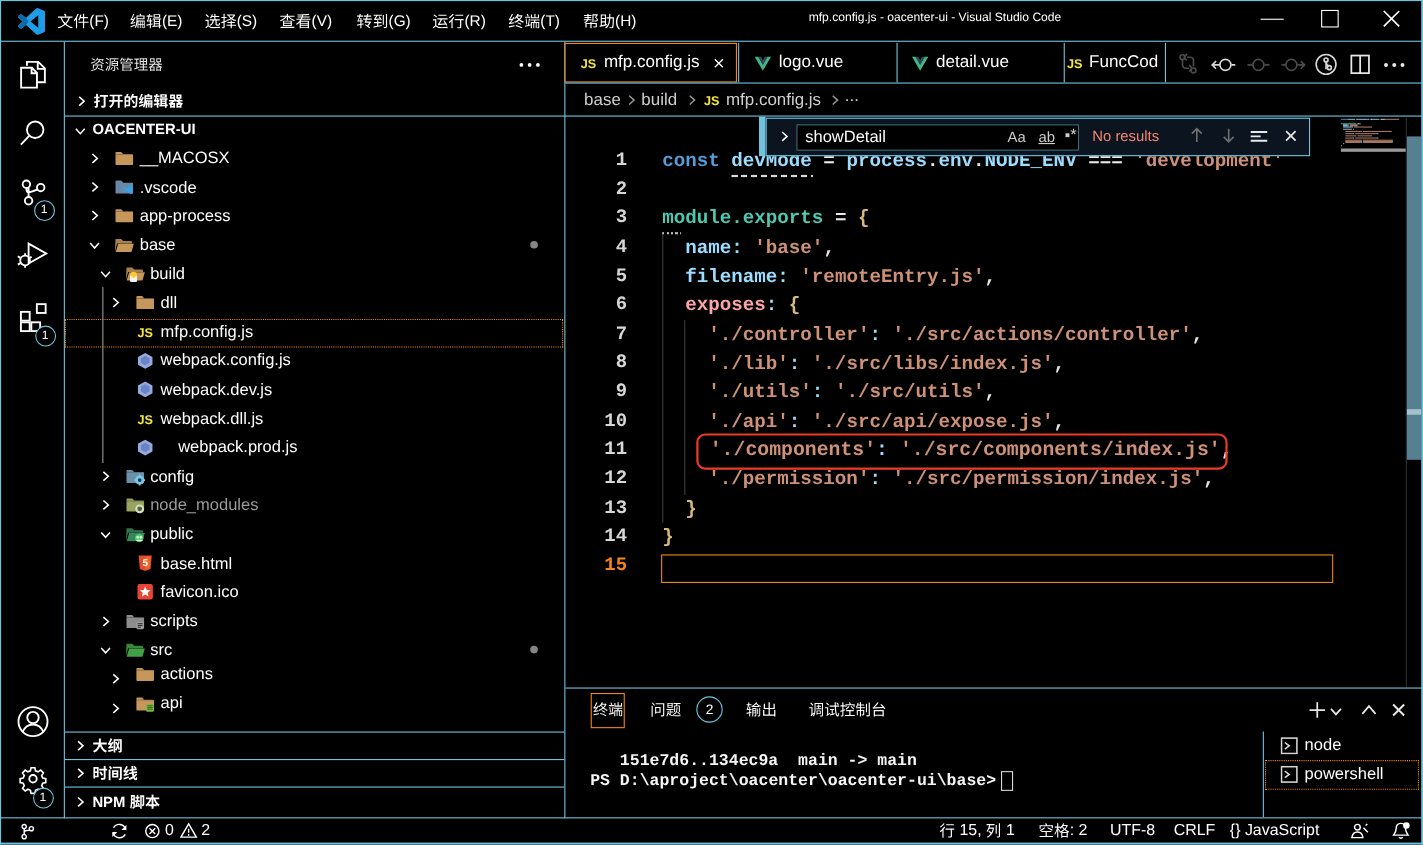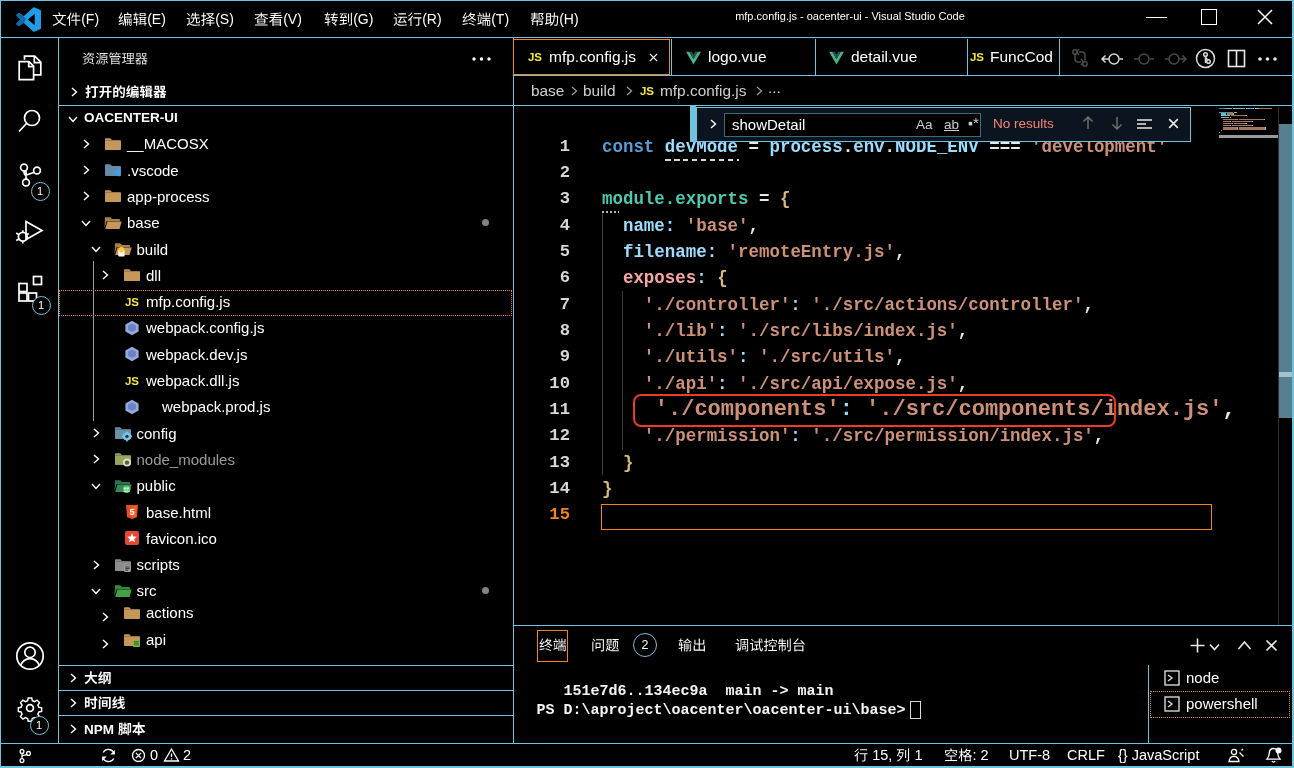--- a/index.html
+++ b/index.html
@@ -460,21 +460,21 @@
 <div class="abs mono" style="left:602px;top:265.2px;height:26px;line-height:26px;font-size:17.45px;font-weight:bold;white-space:pre"><span style="color:#e8e8e8">  </span><span style="color:#fca5a5">exposes</span><span style="color:#9cdcfe">:</span><span style="color:#e8e8e8"> </span><span style="color:#d7ba7d">{</span></div>
 <div class="abs mono" style="left:500px;top:291.6px;width:70px;height:26px;line-height:26px;text-align:right;font-size:17.2px;font-weight:bold;color:#d7d7d7">7</div>
 <div class="abs mono" style="left:602px;top:291.6px;height:26px;line-height:26px;font-size:17.45px;font-weight:bold;white-space:pre"><span style="color:#e8e8e8">    </span><span style="color:#ce9178">'./controller'</span><span style="color:#9cdcfe">:</span><span style="color:#e8e8e8"> </span><span style="color:#ce9178">'./src/actions/controller'</span><span style="color:#e8e8e8">,</span></div>
 <div class="abs mono" style="left:500px;top:318.0px;width:70px;height:26px;line-height:26px;text-align:right;font-size:17.2px;font-weight:bold;color:#d7d7d7">8</div>
 <div class="abs mono" style="left:602px;top:318.0px;height:26px;line-height:26px;font-size:17.45px;font-weight:bold;white-space:pre"><span style="color:#e8e8e8">    </span><span style="color:#ce9178">'./lib'</span><span style="color:#9cdcfe">:</span><span style="color:#e8e8e8"> </span><span style="color:#ce9178">'./src/libs/index.js'</span><span style="color:#e8e8e8">,</span></div>
 <div class="abs mono" style="left:500px;top:344.3px;width:70px;height:26px;line-height:26px;text-align:right;font-size:17.2px;font-weight:bold;color:#d7d7d7">9</div>
 <div class="abs mono" style="left:602px;top:344.3px;height:26px;line-height:26px;font-size:17.45px;font-weight:bold;white-space:pre"><span style="color:#e8e8e8">    </span><span style="color:#ce9178">'./utils'</span><span style="color:#9cdcfe">:</span><span style="color:#e8e8e8"> </span><span style="color:#ce9178">'./src/utils'</span><span style="color:#e8e8e8">,</span></div>
 <div class="abs mono" style="left:500px;top:370.6px;width:70px;height:26px;line-height:26px;text-align:right;font-size:17.2px;font-weight:bold;color:#d7d7d7">10</div>
 <div class="abs mono" style="left:602px;top:370.6px;height:26px;line-height:26px;font-size:17.45px;font-weight:bold;white-space:pre"><span style="color:#e8e8e8">    </span><span style="color:#ce9178">'./api'</span><span style="color:#9cdcfe">:</span><span style="color:#e8e8e8"> </span><span style="color:#ce9178">'./src/api/expose.js'</span><span style="color:#e8e8e8">,</span></div>
 <div class="abs mono" style="left:500px;top:397.0px;width:70px;height:26px;line-height:26px;text-align:right;font-size:17.2px;font-weight:bold;color:#d7d7d7">11</div>
-<div class="abs mono" style="left:602px;top:397.0px;height:26px;line-height:26px;font-size:22px;font-weight:bold;white-space:pre"><span style="color:#e8e8e8">    </span><span style="color:#ce9178">'./components'</span><span style="color:#9cdcfe">:</span><span style="color:#e8e8e8"> </span><span style="color:#ce9178">'./src/components/index.js'</span><span style="color:#e8e8e8">,</span></div>
+<div class="abs mono" style="left:602px;top:397.0px;height:26px;line-height:26px;font-size:18px;font-weight:bold;white-space:pre"><span style="color:#e8e8e8">    </span><span style="color:#ce9178">'./components'</span><span style="color:#9cdcfe">:</span><span style="color:#e8e8e8"> </span><span style="color:#ce9178">'./src/components/index.js'</span><span style="color:#e8e8e8">,</span></div>
 <div class="abs mono" style="left:500px;top:423.4px;width:70px;height:26px;line-height:26px;text-align:right;font-size:17.2px;font-weight:bold;color:#d7d7d7">12</div>
 <div class="abs mono" style="left:602px;top:423.4px;height:26px;line-height:26px;font-size:17.45px;font-weight:bold;white-space:pre"><span style="color:#e8e8e8">    </span><span style="color:#ce9178">'./permission'</span><span style="color:#9cdcfe">:</span><span style="color:#e8e8e8"> </span><span style="color:#ce9178">'./src/permission/index.js'</span><span style="color:#e8e8e8">,</span></div>
 <div class="abs mono" style="left:500px;top:449.7px;width:70px;height:26px;line-height:26px;text-align:right;font-size:17.2px;font-weight:bold;color:#d7d7d7">13</div>
 <div class="abs mono" style="left:602px;top:449.7px;height:26px;line-height:26px;font-size:17.45px;font-weight:bold;white-space:pre"><span style="color:#d7ba7d">  }</span></div>
 <div class="abs mono" style="left:500px;top:476.1px;width:70px;height:26px;line-height:26px;text-align:right;font-size:17.2px;font-weight:bold;color:#d7d7d7">14</div>
 <div class="abs mono" style="left:602px;top:476.1px;height:26px;line-height:26px;font-size:17.45px;font-weight:bold;white-space:pre"><span style="color:#d7ba7d">}</span></div>
 <div class="abs mono" style="left:500px;top:502.4px;width:70px;height:26px;line-height:26px;text-align:right;font-size:17.2px;font-weight:bold;color:#f38518">15</div>
 <div class="abs" style="left:664.5px;top:158.5px;width:74px;height:2px;background:repeating-linear-gradient(90deg,#d8d8d8 0 5.5px,transparent 5.5px 9px)"></div>
 <div class="abs" style="left:602px;top:210.5px;width:17px;height:2px;background:repeating-linear-gradient(90deg,#b8b8b8 0 2px,transparent 2px 4px)"></div>
 <div class="abs" style="left:600.5px;top:504px;width:611px;height:25.5px;border:1.3px solid #f38518;box-sizing:border-box"></div>

